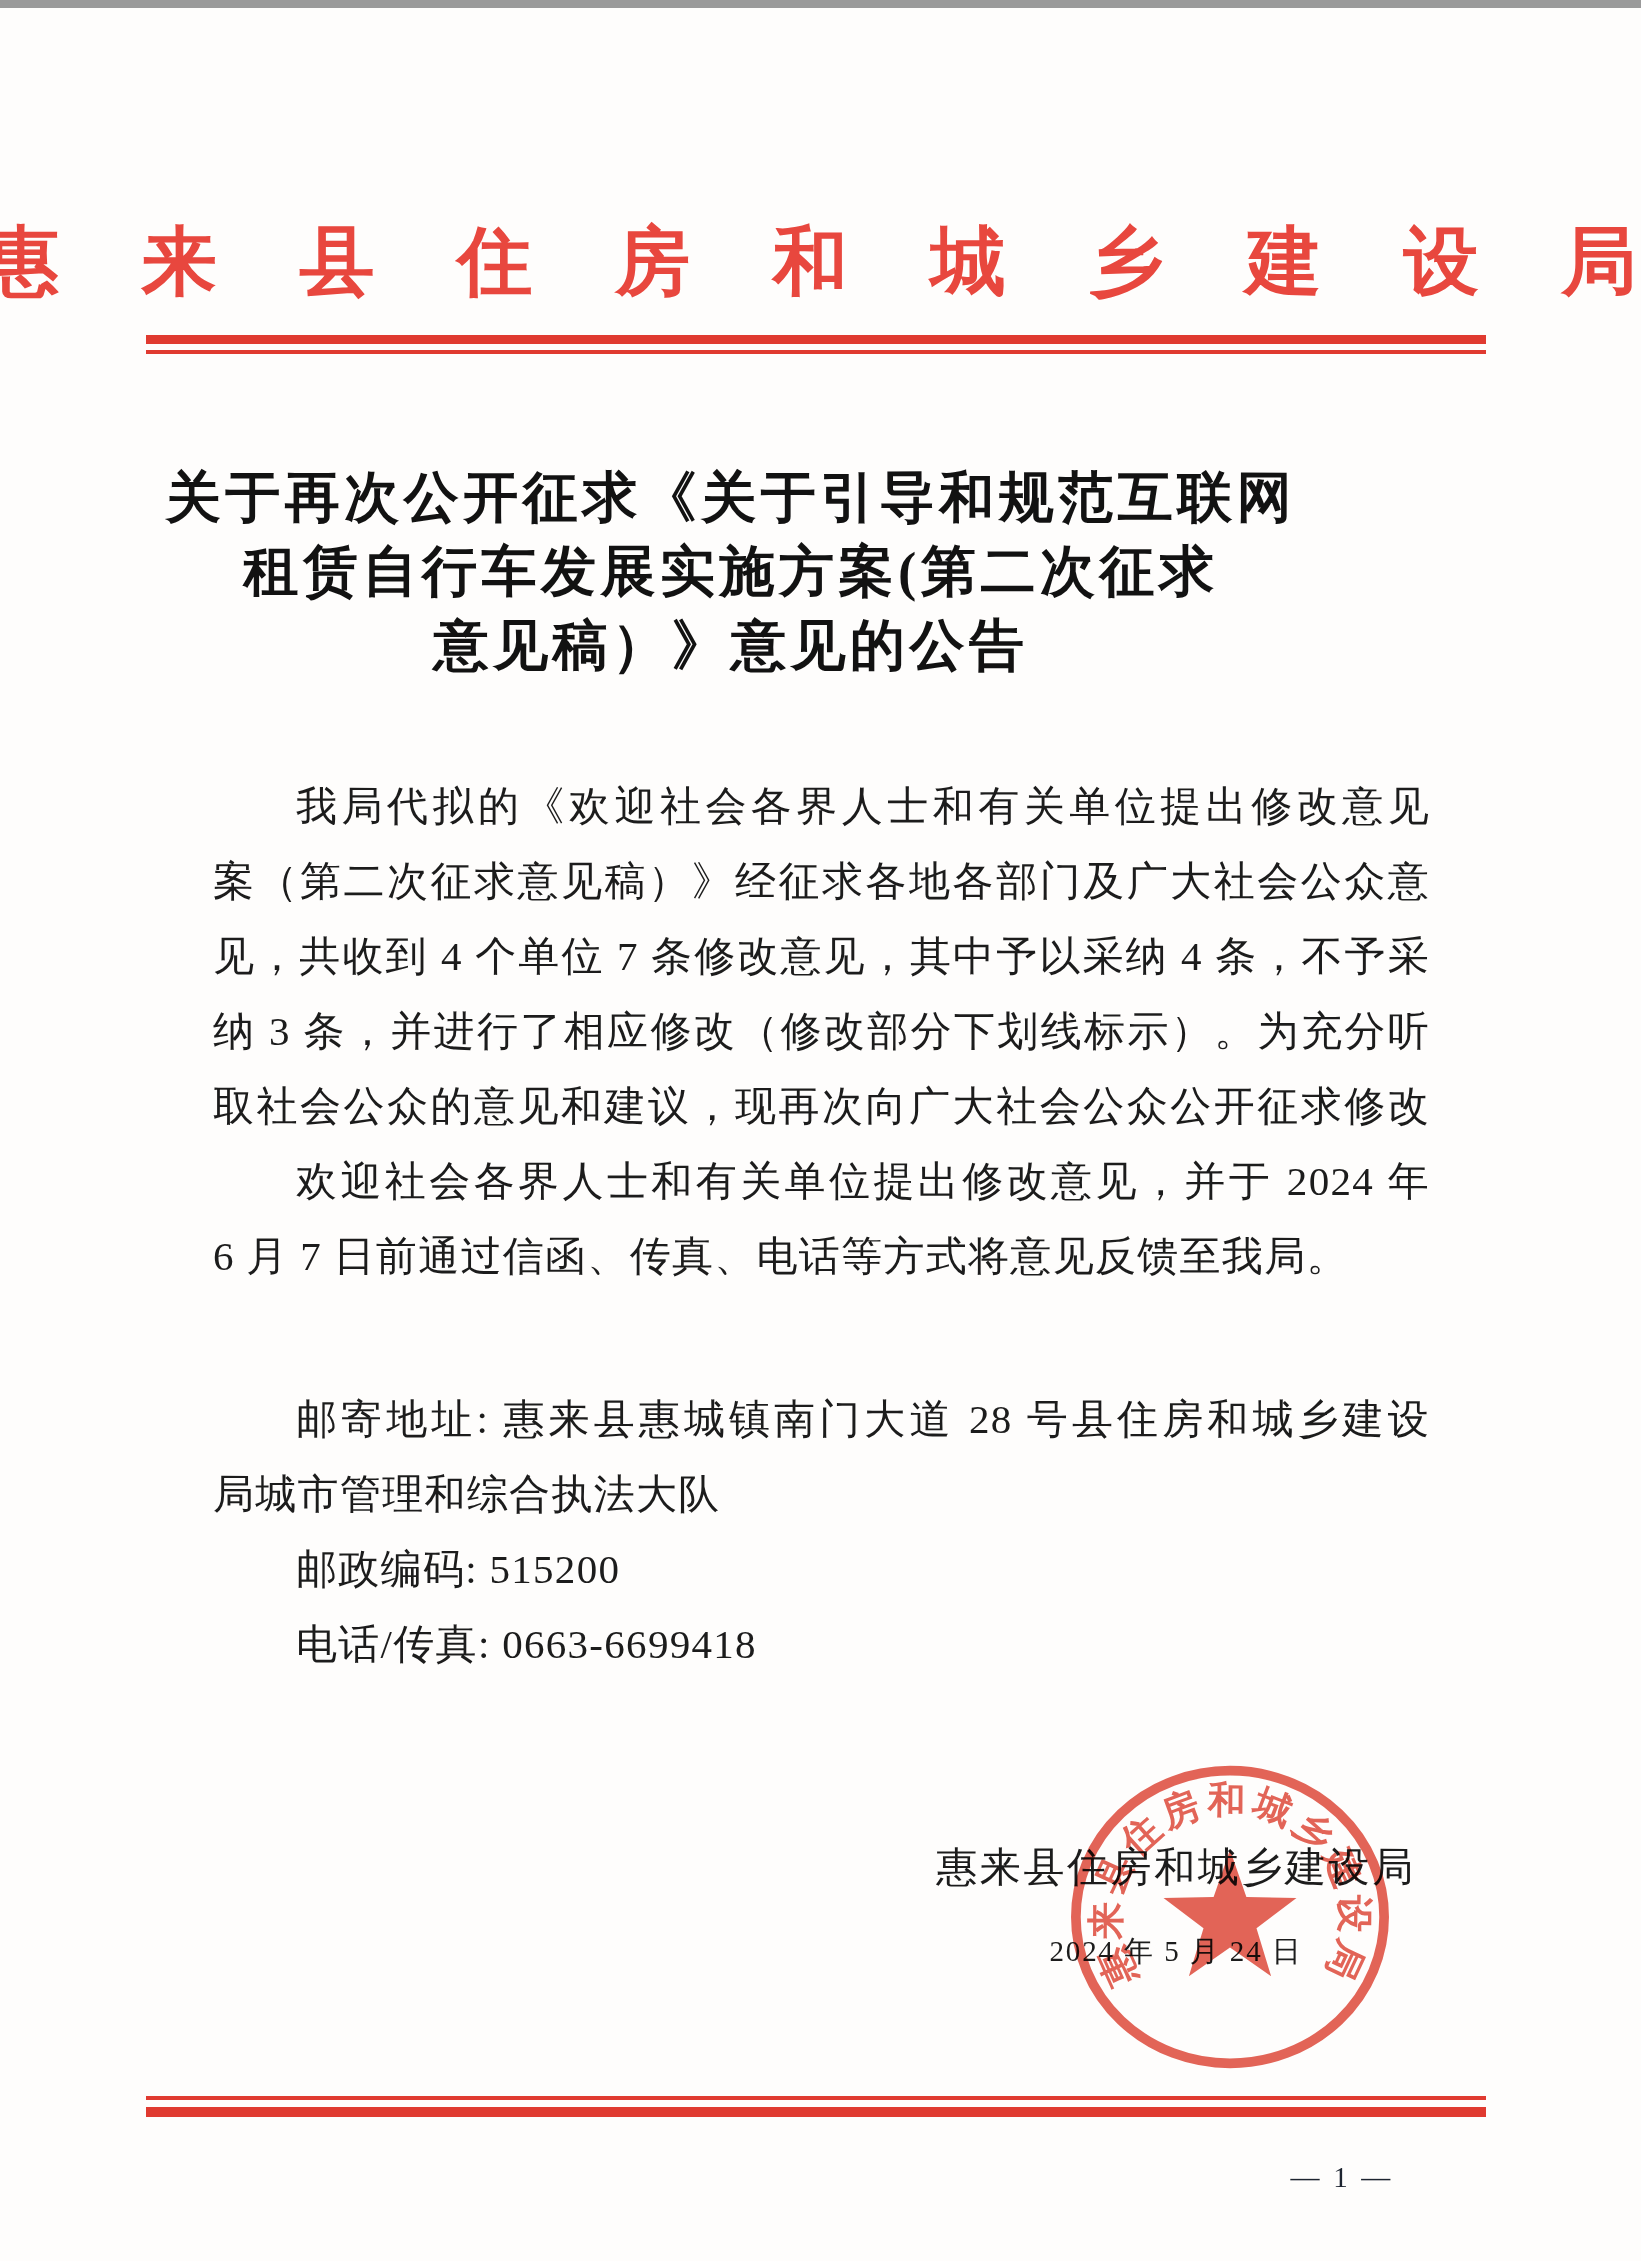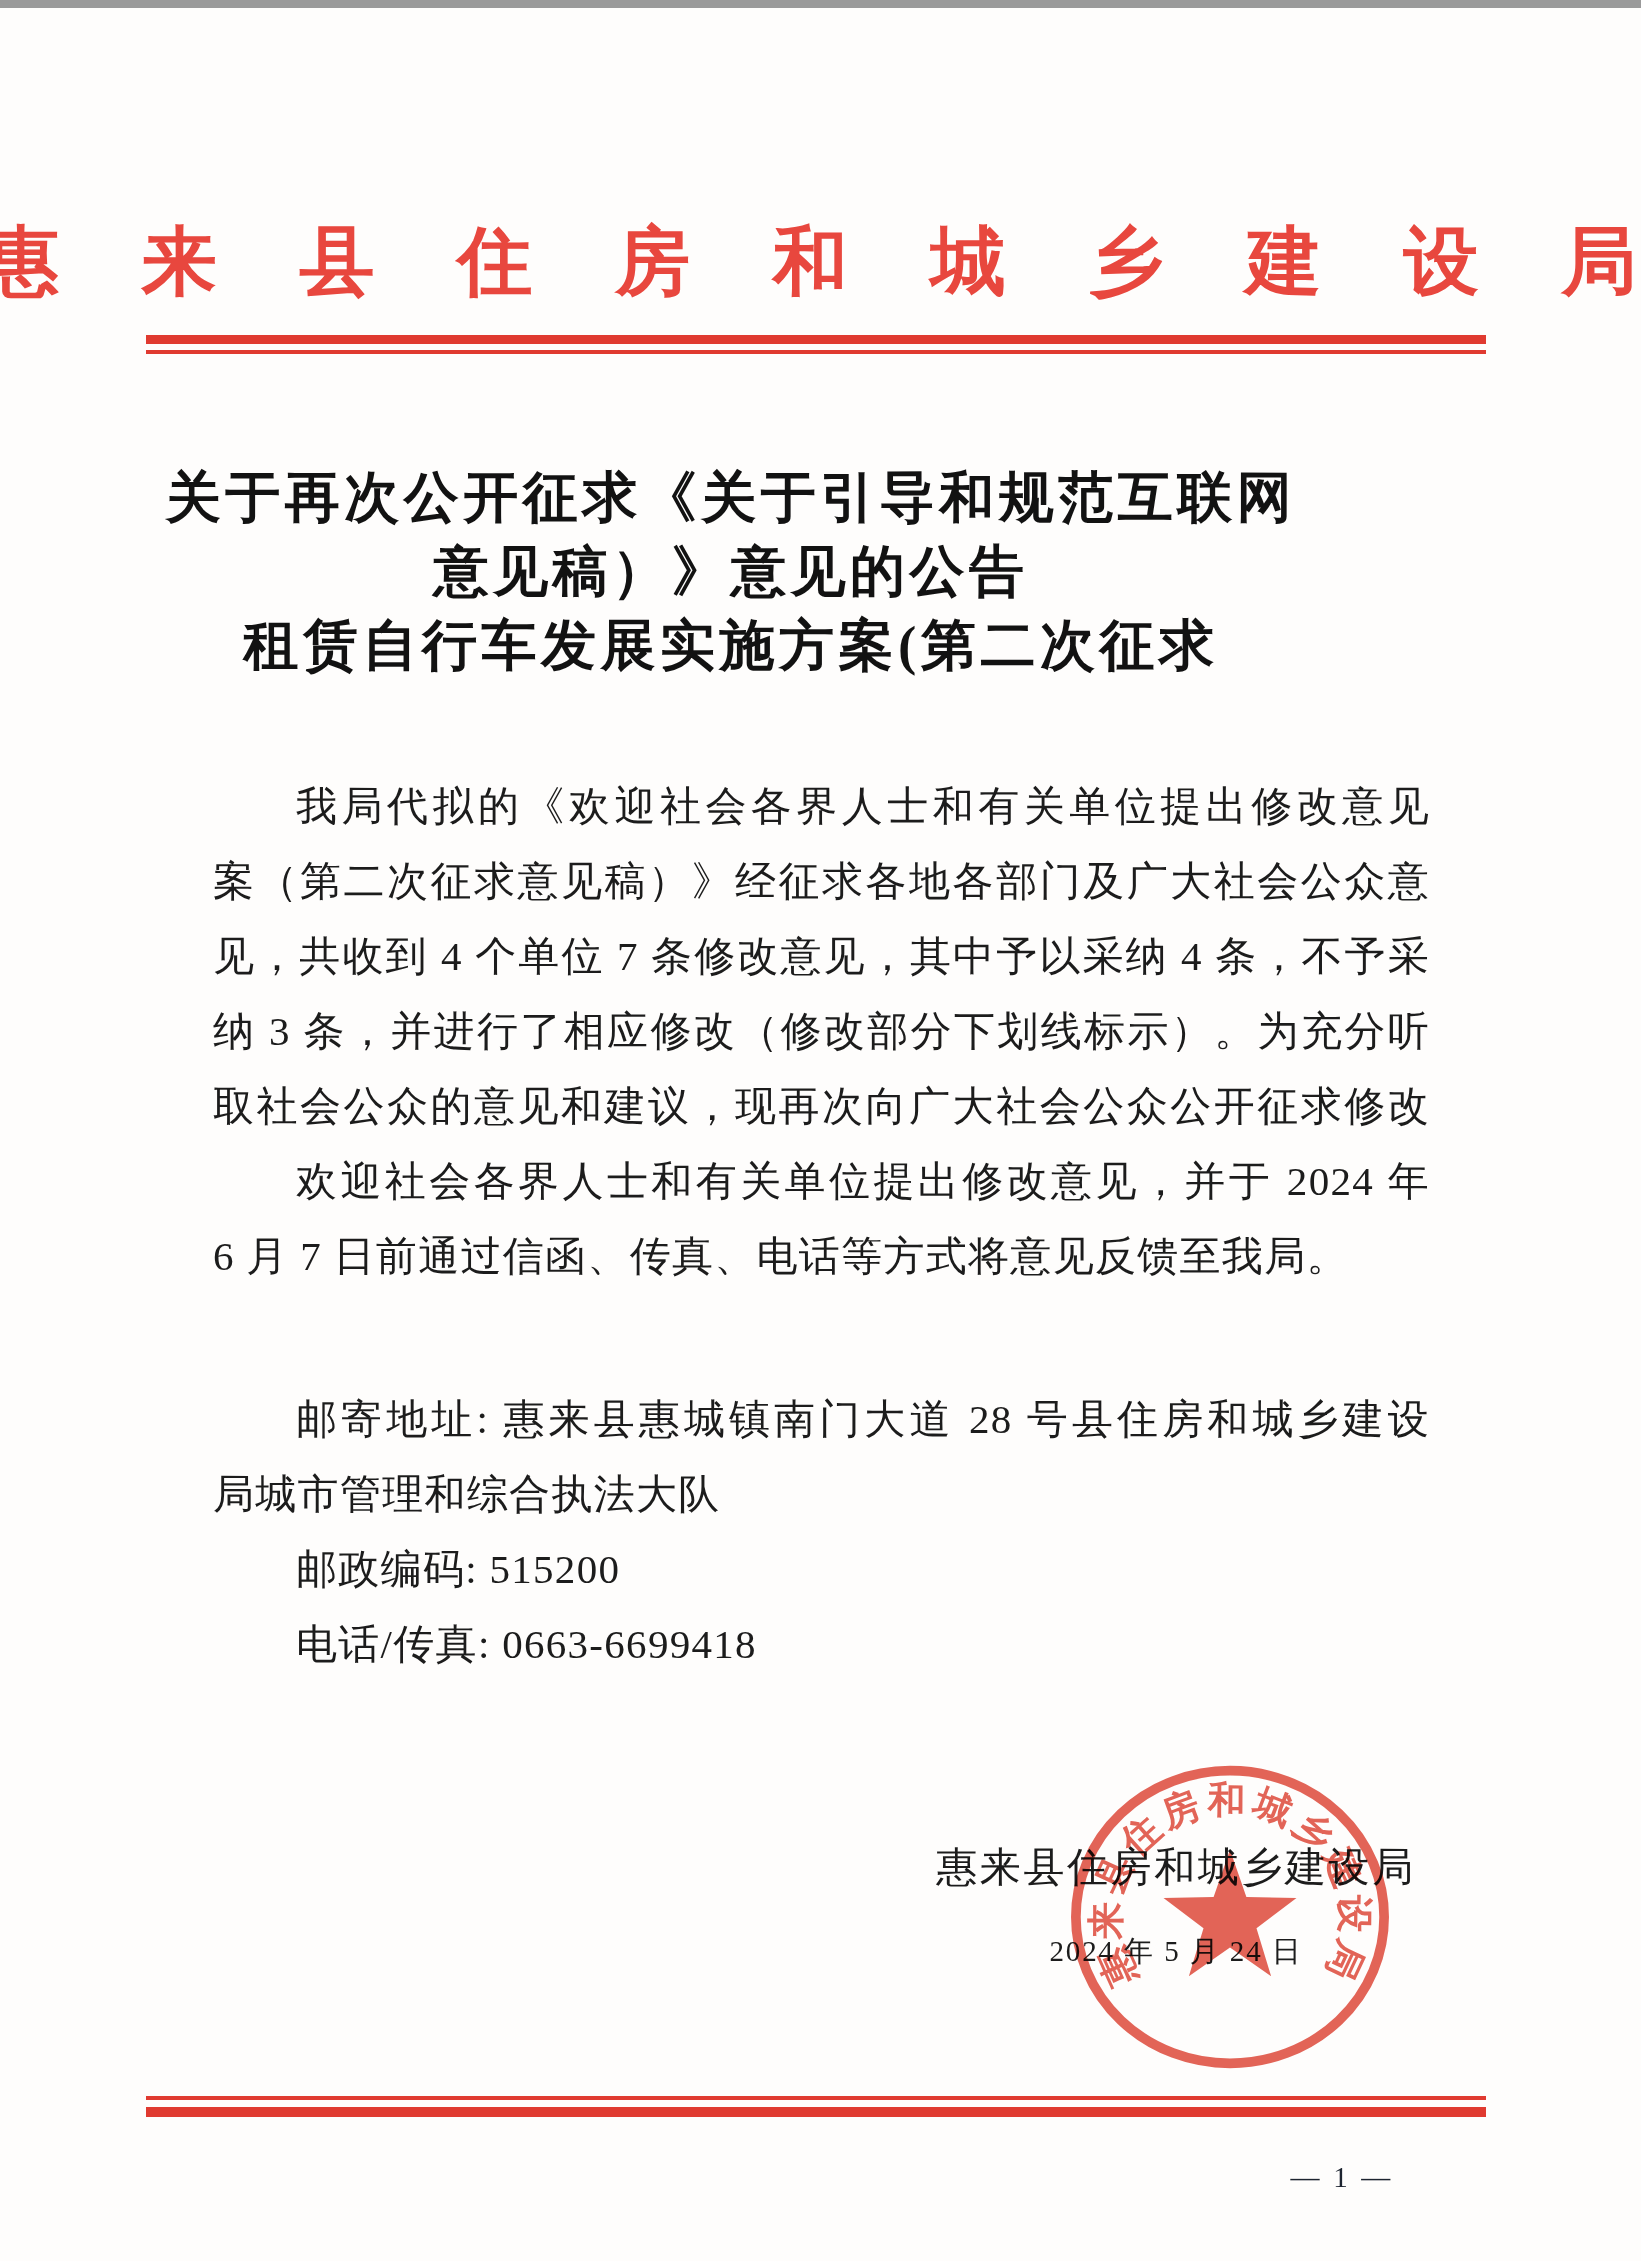--- a/index.html
+++ b/index.html
@@ -63,22 +63,22 @@
 <body>
 
 <div class="page">
 
   <div class="agency-header">惠 来 县 住 房 和 城 乡 建 设 局</div>
   <div class="rule rule-thick-top"></div>
   <div class="rule rule-thin-top"></div>
 
   <div class="doc-title">
     <div>关于再次公开征求《关于引导和规范互联网</div>
+    <div>租赁自行车发展实施方案(第二次征求</div>
     <div>意见稿）》意见的公告</div>
-    <div>租赁自行车发展实施方案(第二次征求</div>
   </div>
 
   <div class="body-block">
     <div class="line ind j">我局代拟的《欢迎社会各界人士和有关单位提出修改意见</div>
     <div class="line j">案（第二次征求意见稿）》经征求各地各部门及广大社会公众意</div>
     <div class="line j">见，共收到 4 个单位 7 条修改意见，其中予以采纳 4 条，不予采</div>
     <div class="line j">纳 3 条，并进行了相应修改（修改部分下划线标示）。为充分听</div>
     <div class="line j">取社会公众的意见和建议，现再次向广大社会公众公开征求修改</div>
 
     <div class="line ind j">欢迎社会各界人士和有关单位提出修改意见，并于 2024 年</div>

